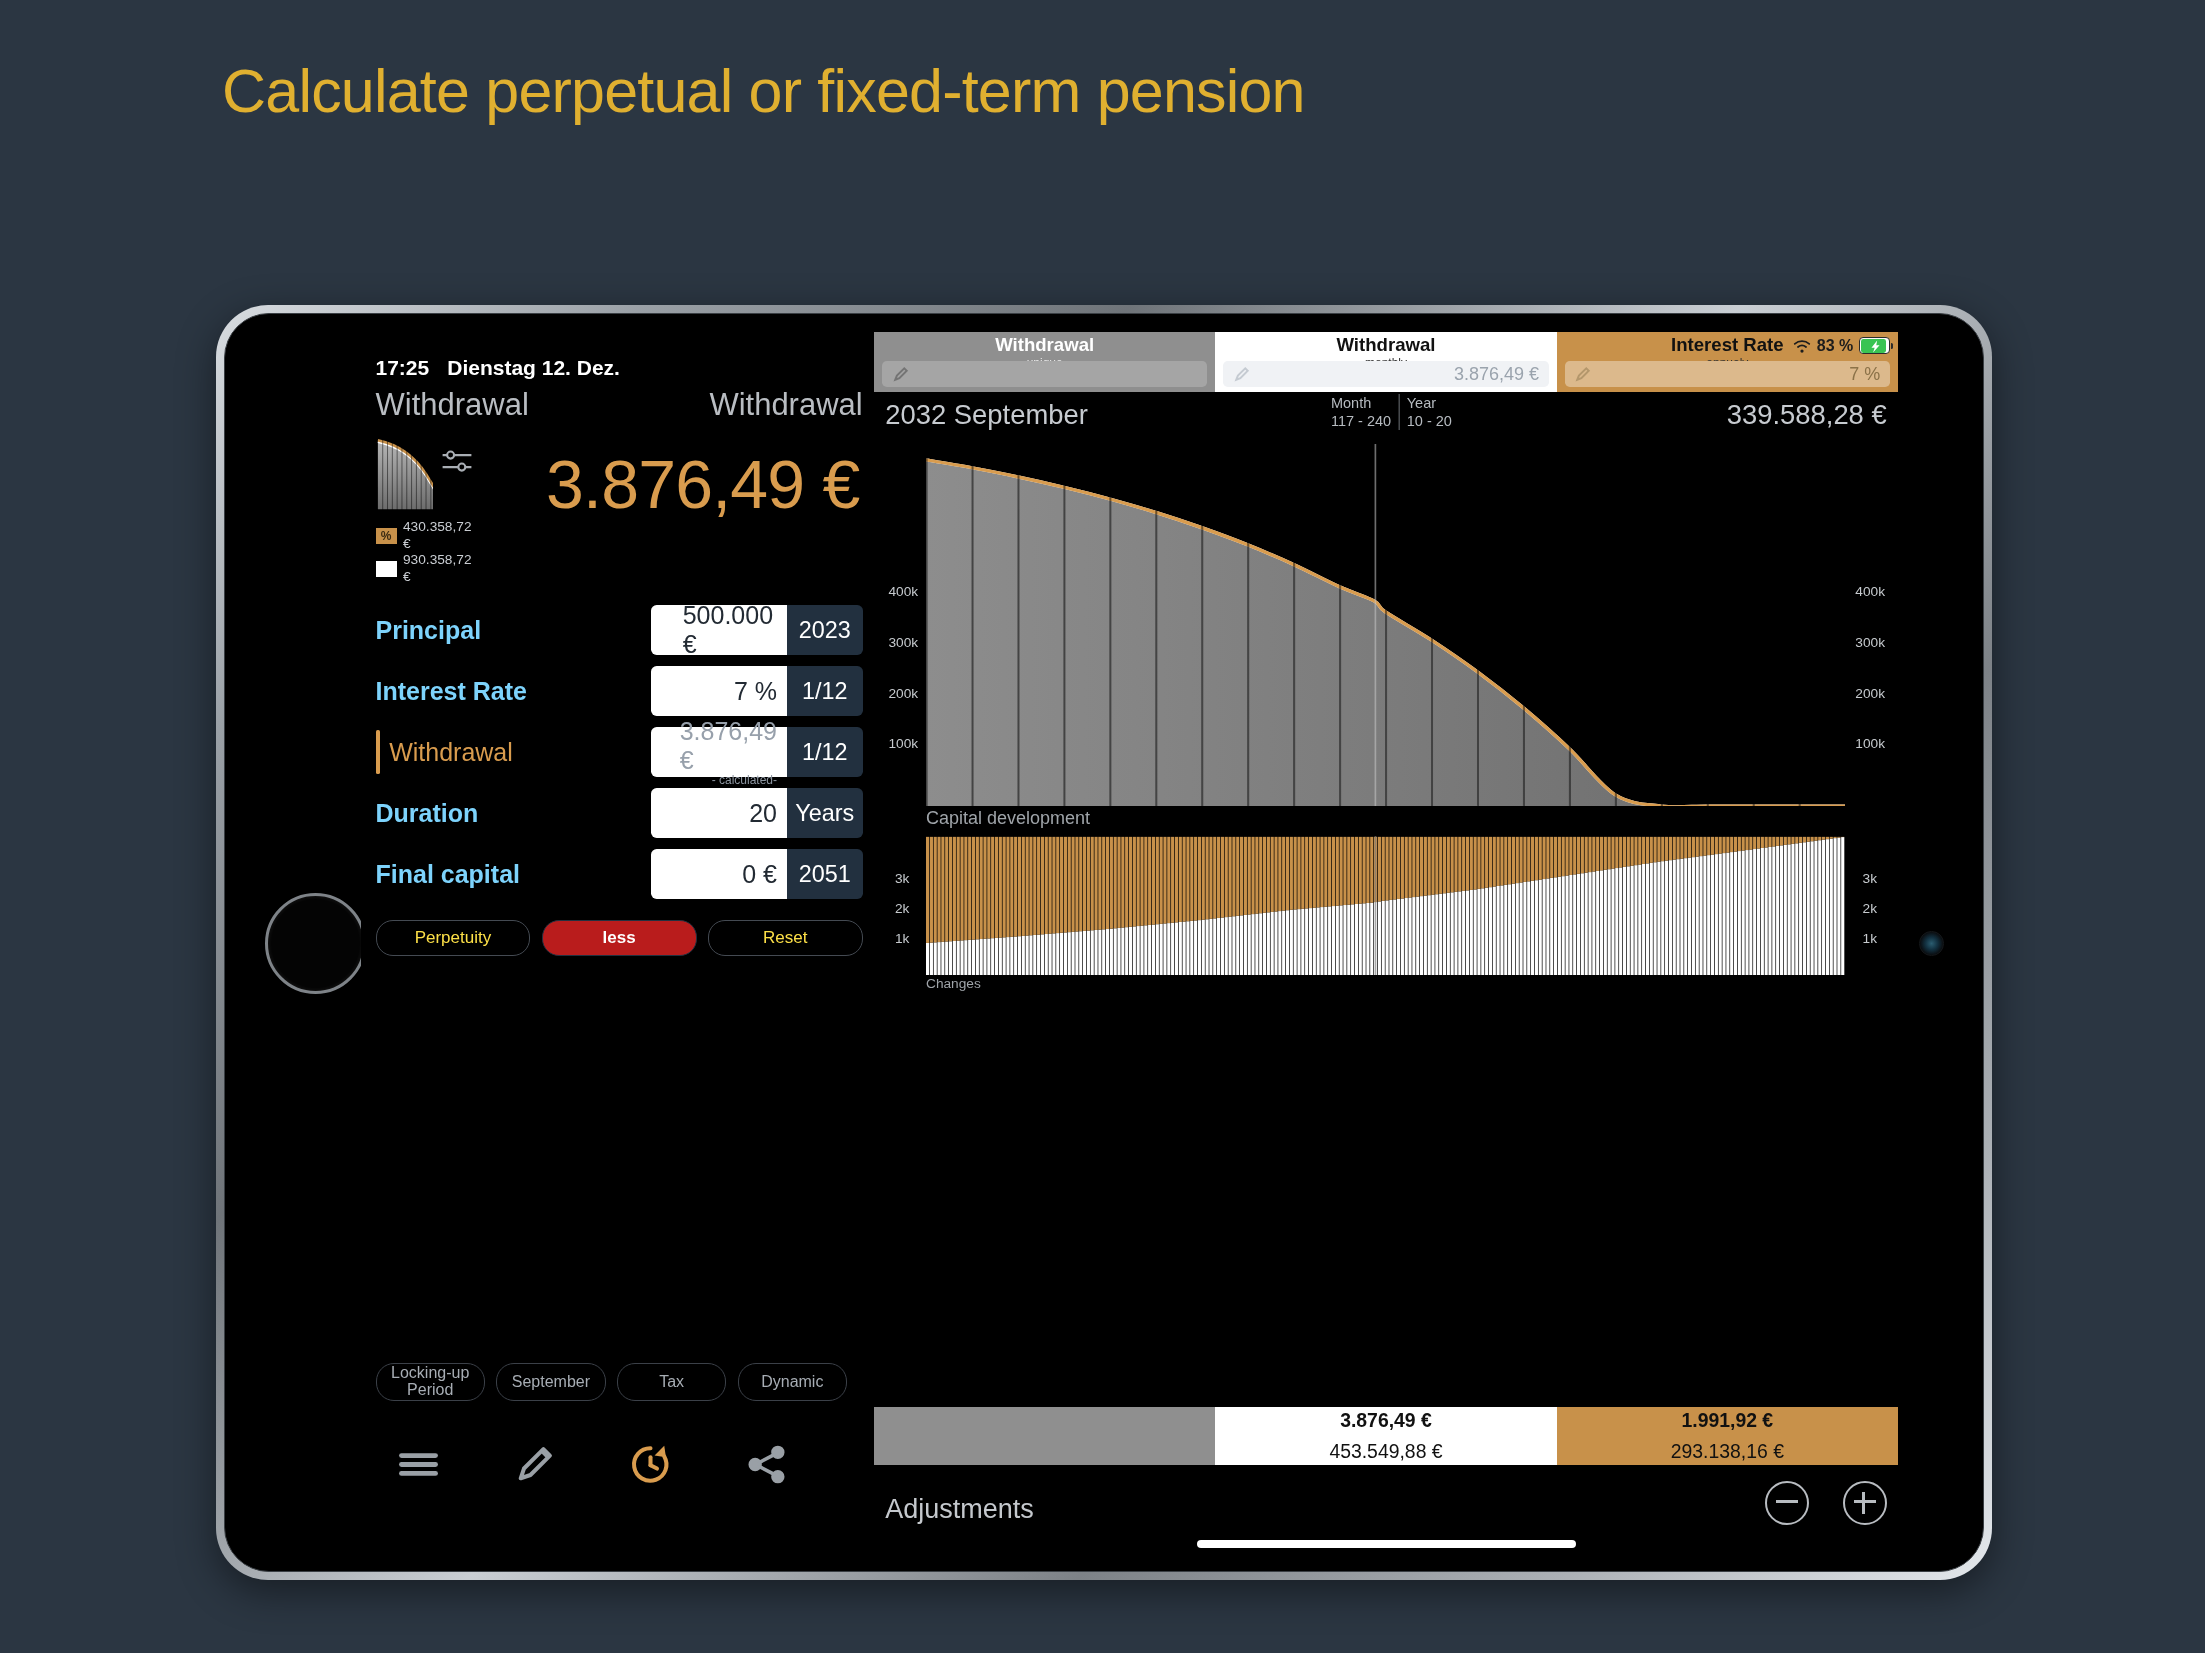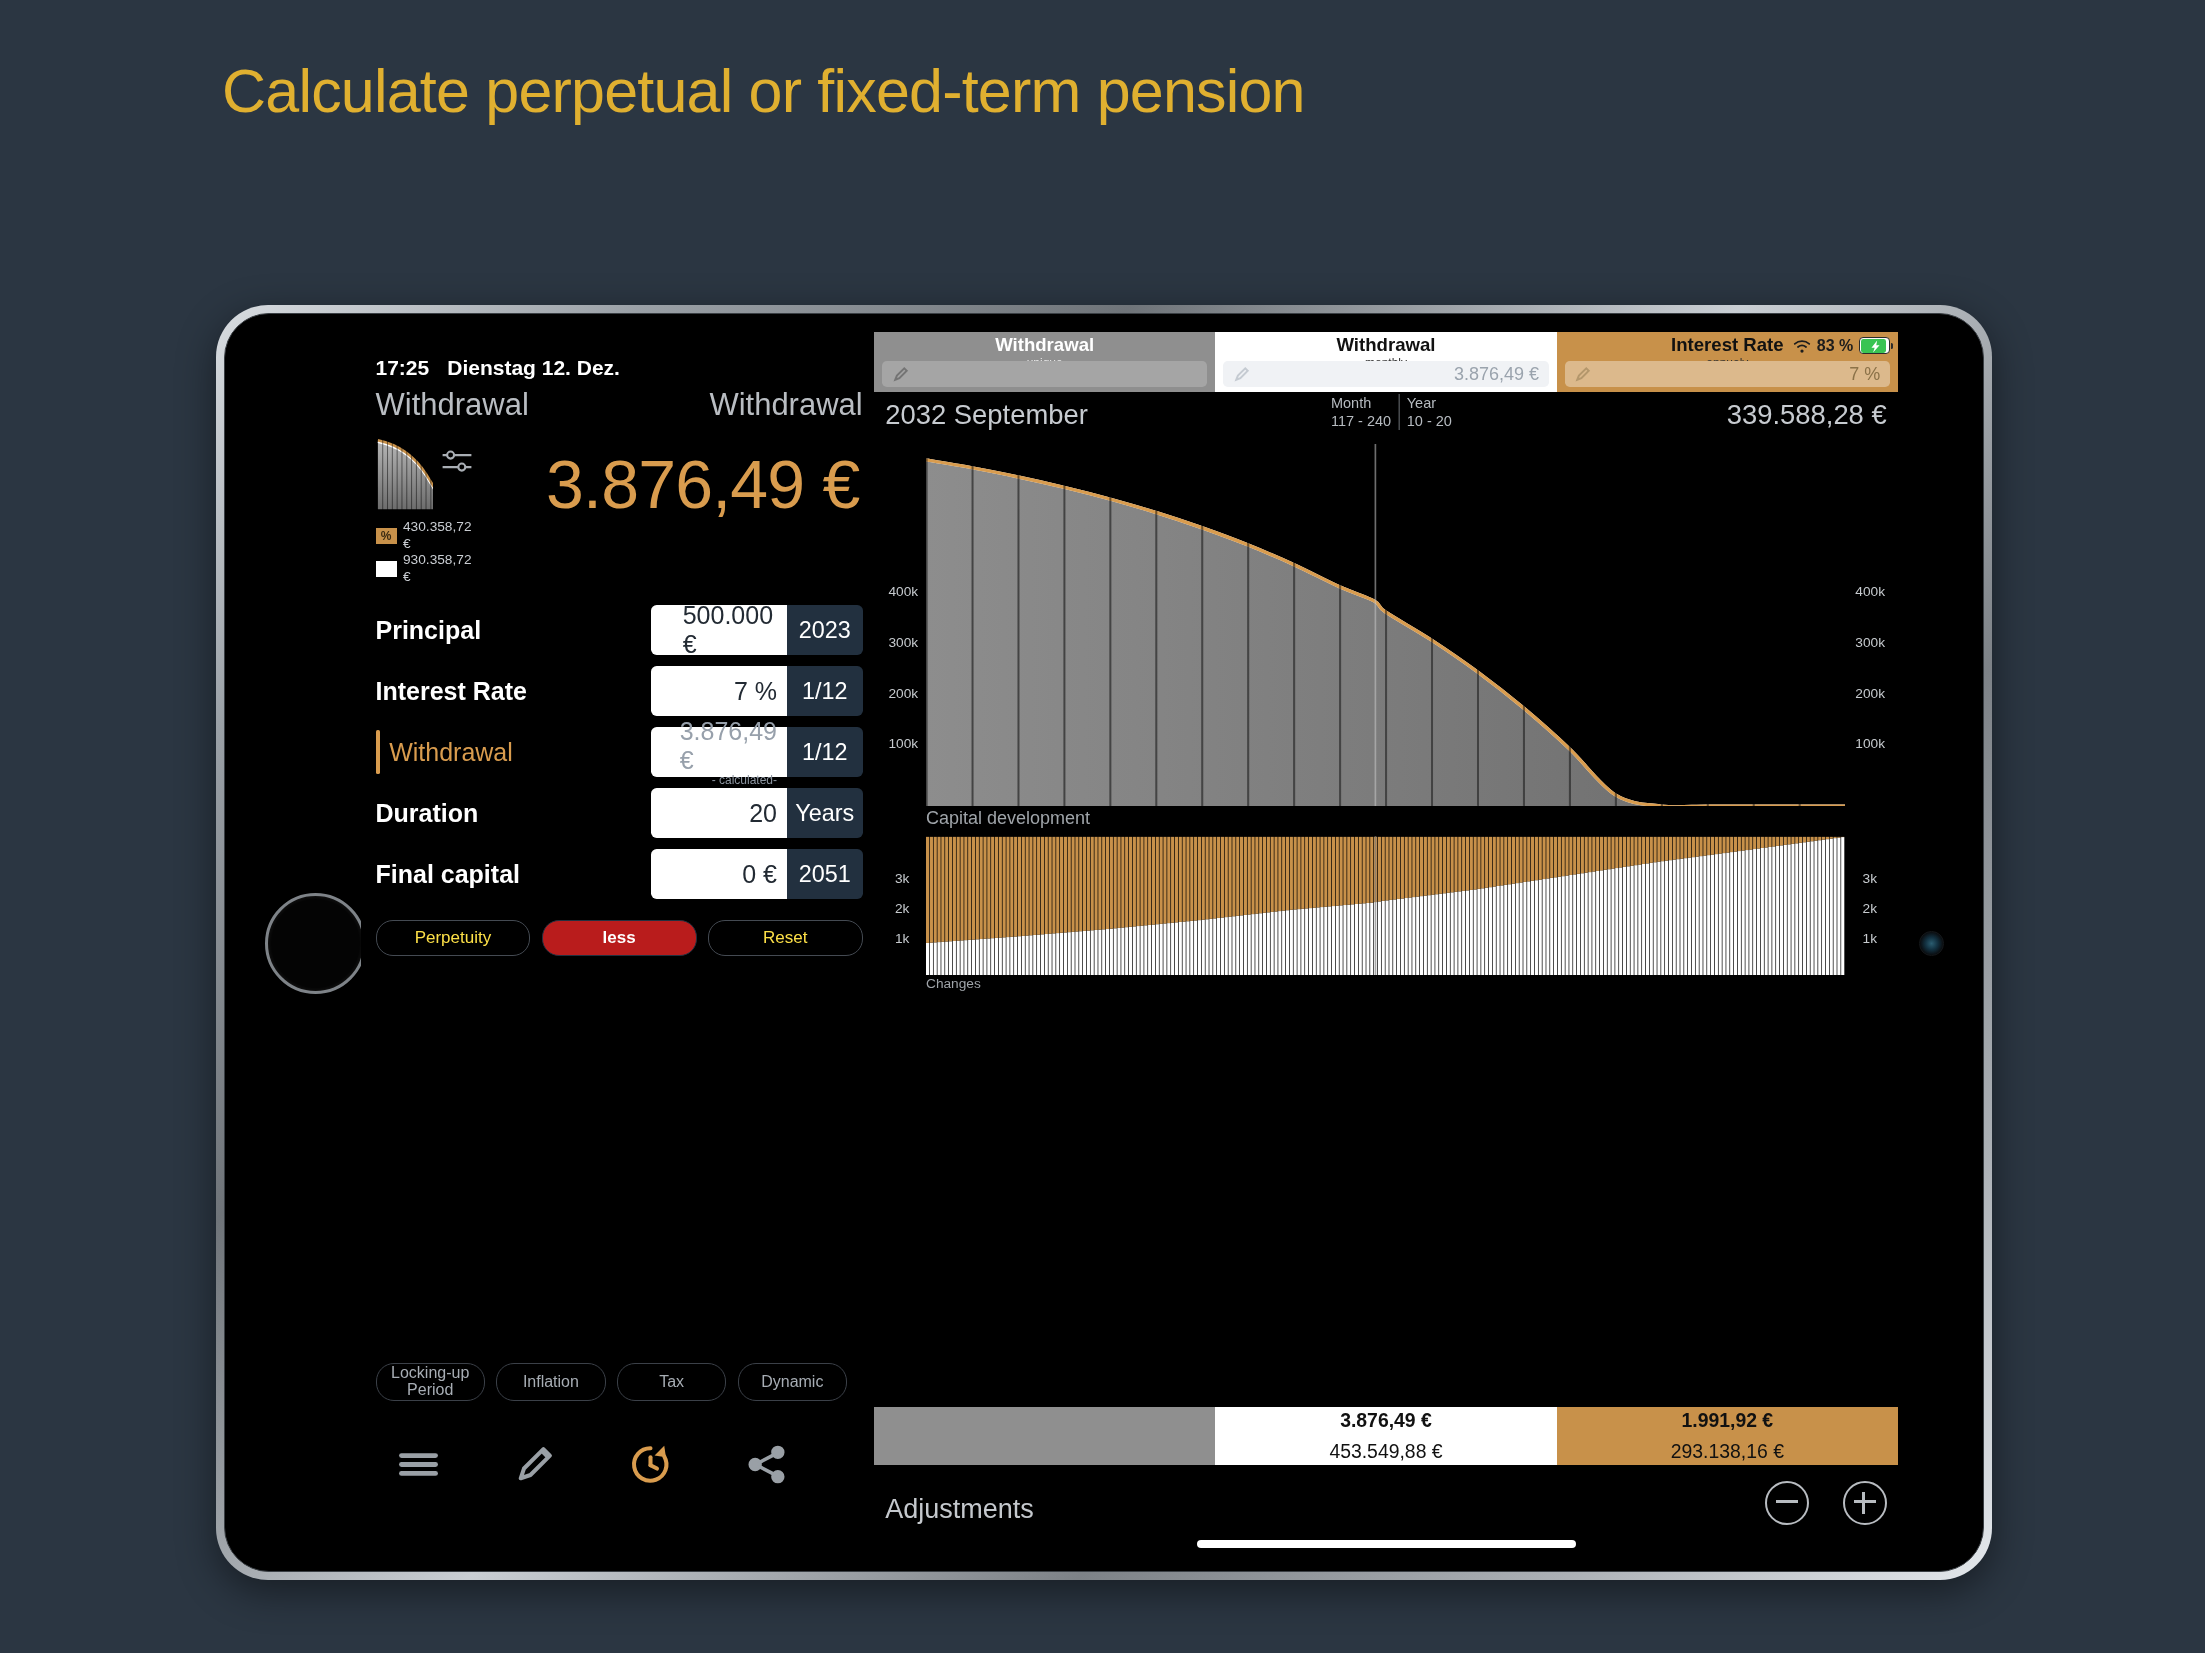--- a/index.html
+++ b/index.html
@@ -89,21 +89,21 @@
   #big-value{
     flex:1;text-align:right;padding-right:14.5px;
     font-size:68px;color:#d99c4e;font-weight:400;letter-spacing:-0.8px;
     margin-top:8px;
   }
 
   
   #form-rows{margin-top:18px;padding-left:14.5px;padding-right:11.3px;}
   .frow{display:flex;align-items:center;height:53px;margin-bottom:8px;}
   .frow-label{
-    flex:1;font-size:25px;font-weight:bold;color:#ffffff;
+    flex:1;font-size:25px;font-weight:bold;color:#7dd3fc;
     display:flex;align-items:center;gap:9.7px;
   }
   .frow.accent .frow-label{color:#d99c4e;font-weight:400;}
   .accent-bar{
     width:4px;height:44px;background:#d99c4e;display:none;border-radius:1.6px;
   }
   .frow.accent .accent-bar{display:block;}
   .field{
     width:136px;flex:0 0 136px;height:50px;background:#ffffff;color:#222a33;
     border-radius:5.7px 0 0 5.7px;display:flex;flex-direction:column;
@@ -382,21 +382,21 @@
           <div class="pill">Perpetuity</div>
           <div class="pill solid">less</div>
           <div class="pill">Reset</div>
         </div>
 
         <div id="option-pills">
           <div class="opill">
               <span style="white-space:pre-line;">Locking-up
 Period</span>
             </div>
-          <div class="opill">Inflation</div>
+          <div class="opill">September</div>
           <div class="opill">Tax</div>
           <div class="opill">Dynamic</div>
         </div>
 
         <div id="toolbar">
           <span>
             <svg class="tbicon" viewBox="0 0 58 58">
               <g stroke="#9aa0a6" stroke-width="6" stroke-linecap="round">
                 <line x1="8" y1="18" x2="50" y2="18"></line>
                 <line x1="8" y1="29" x2="50" y2="29"></line>

